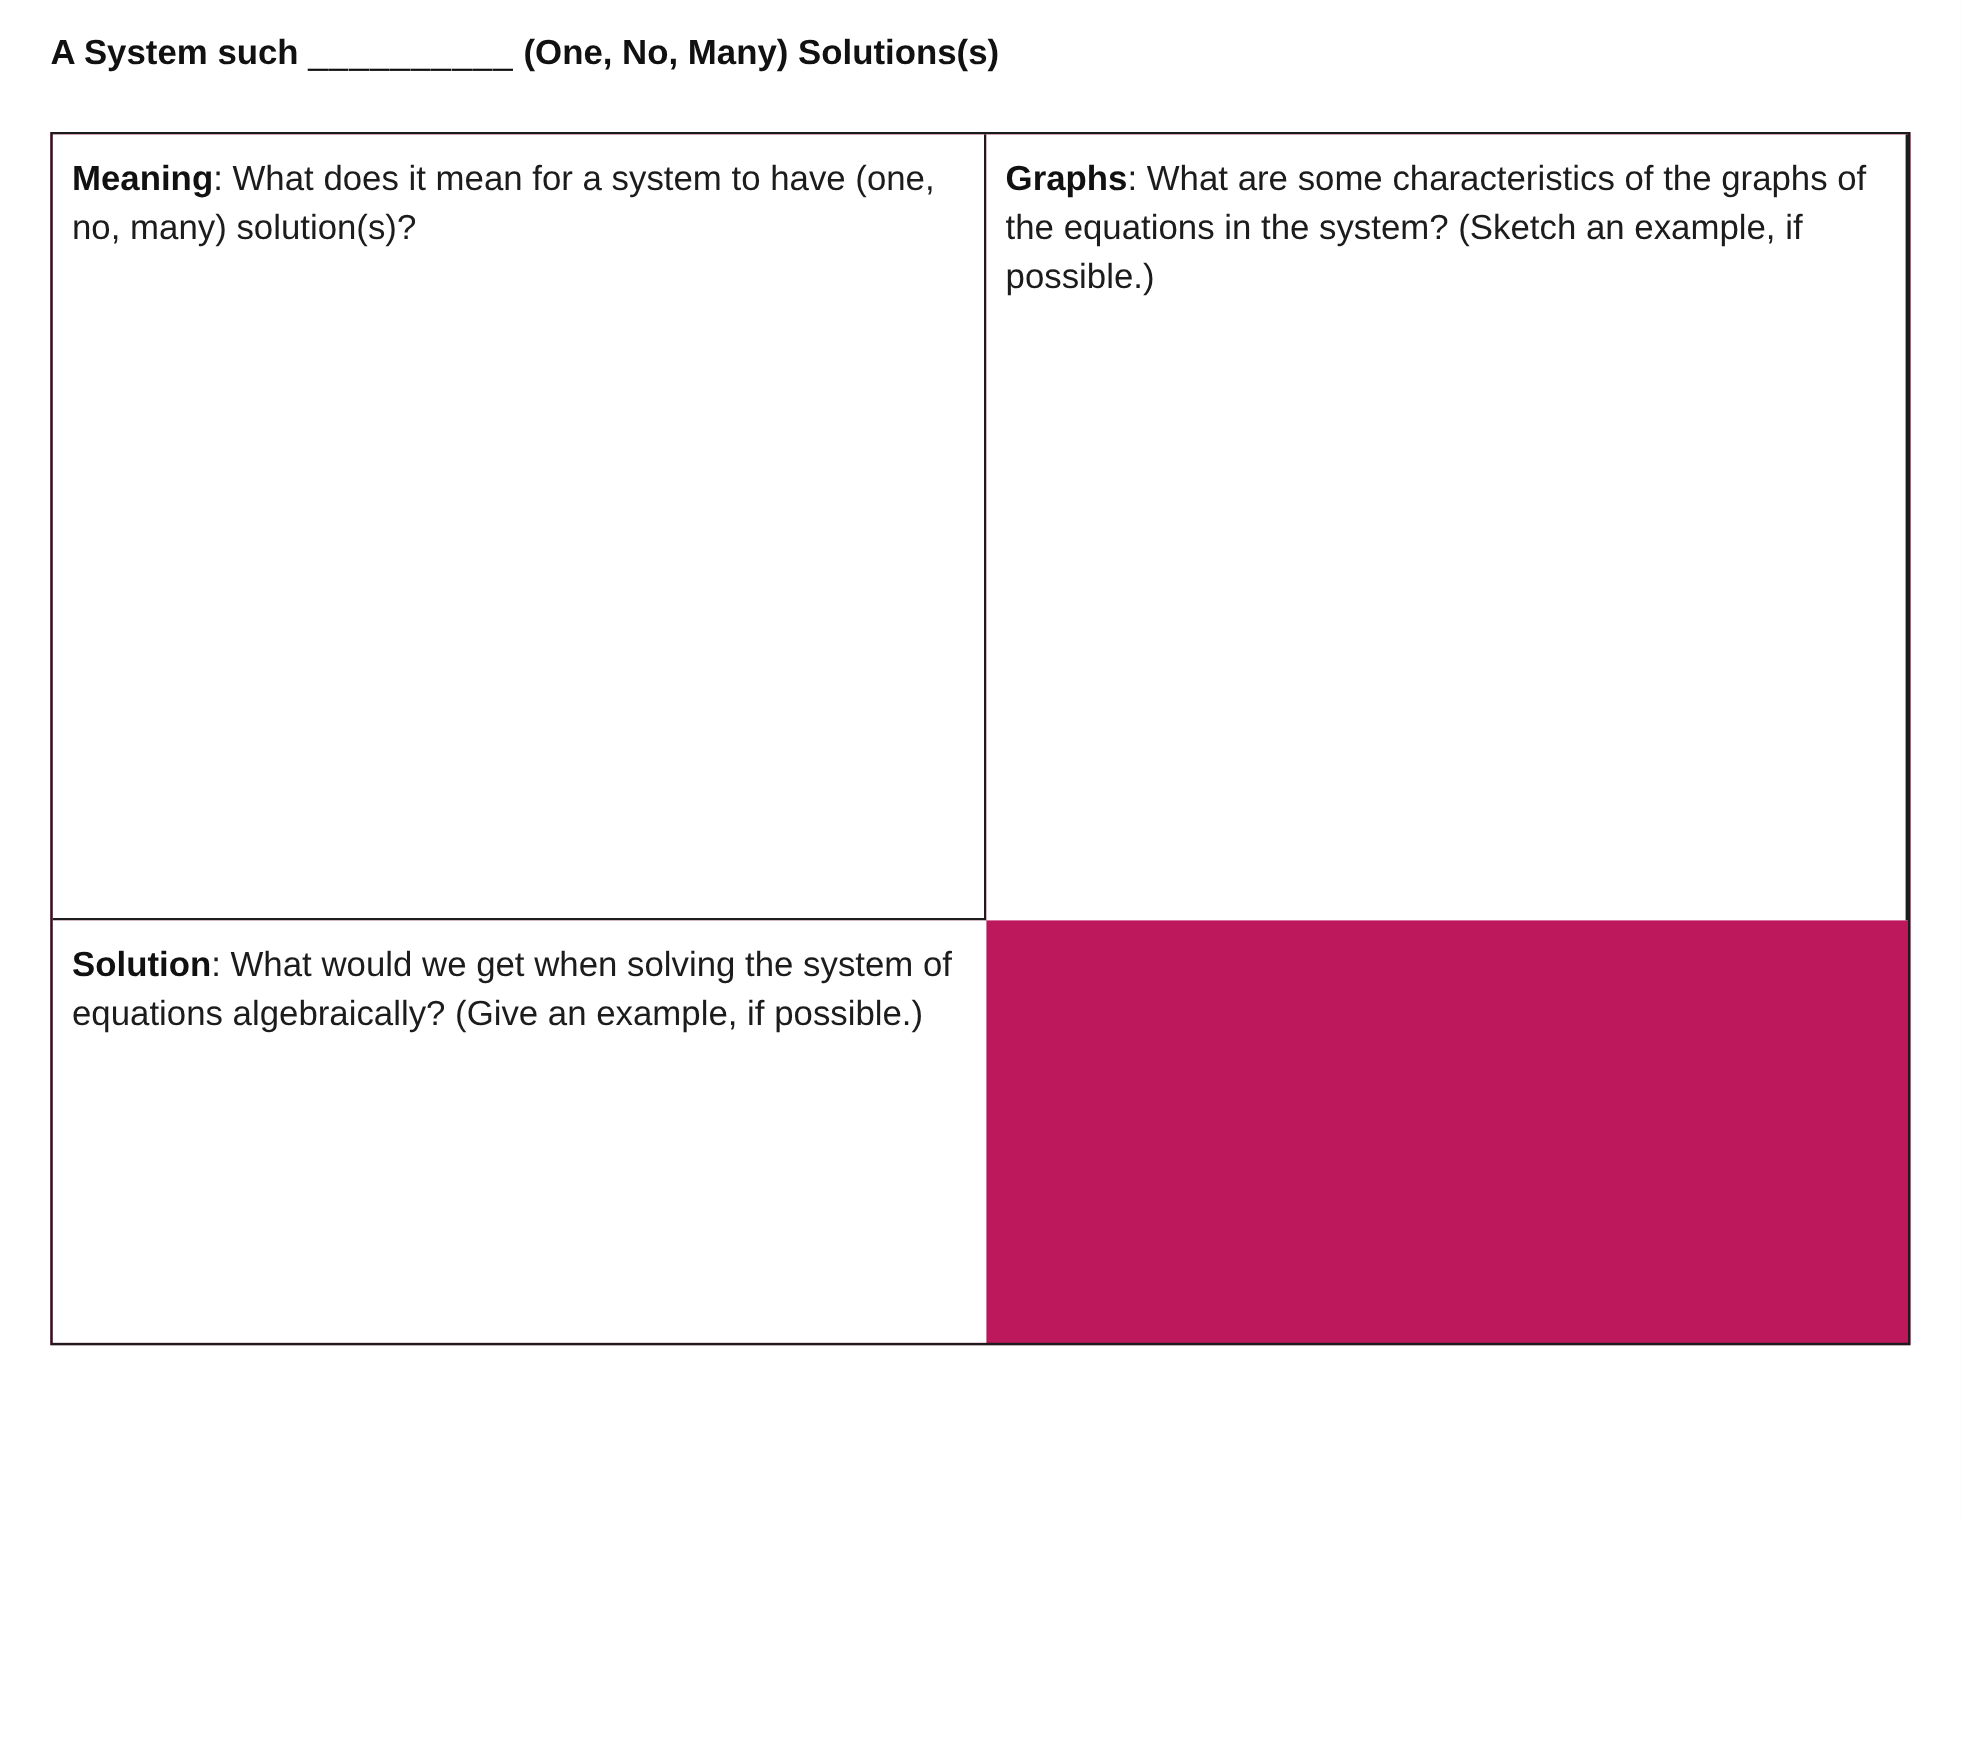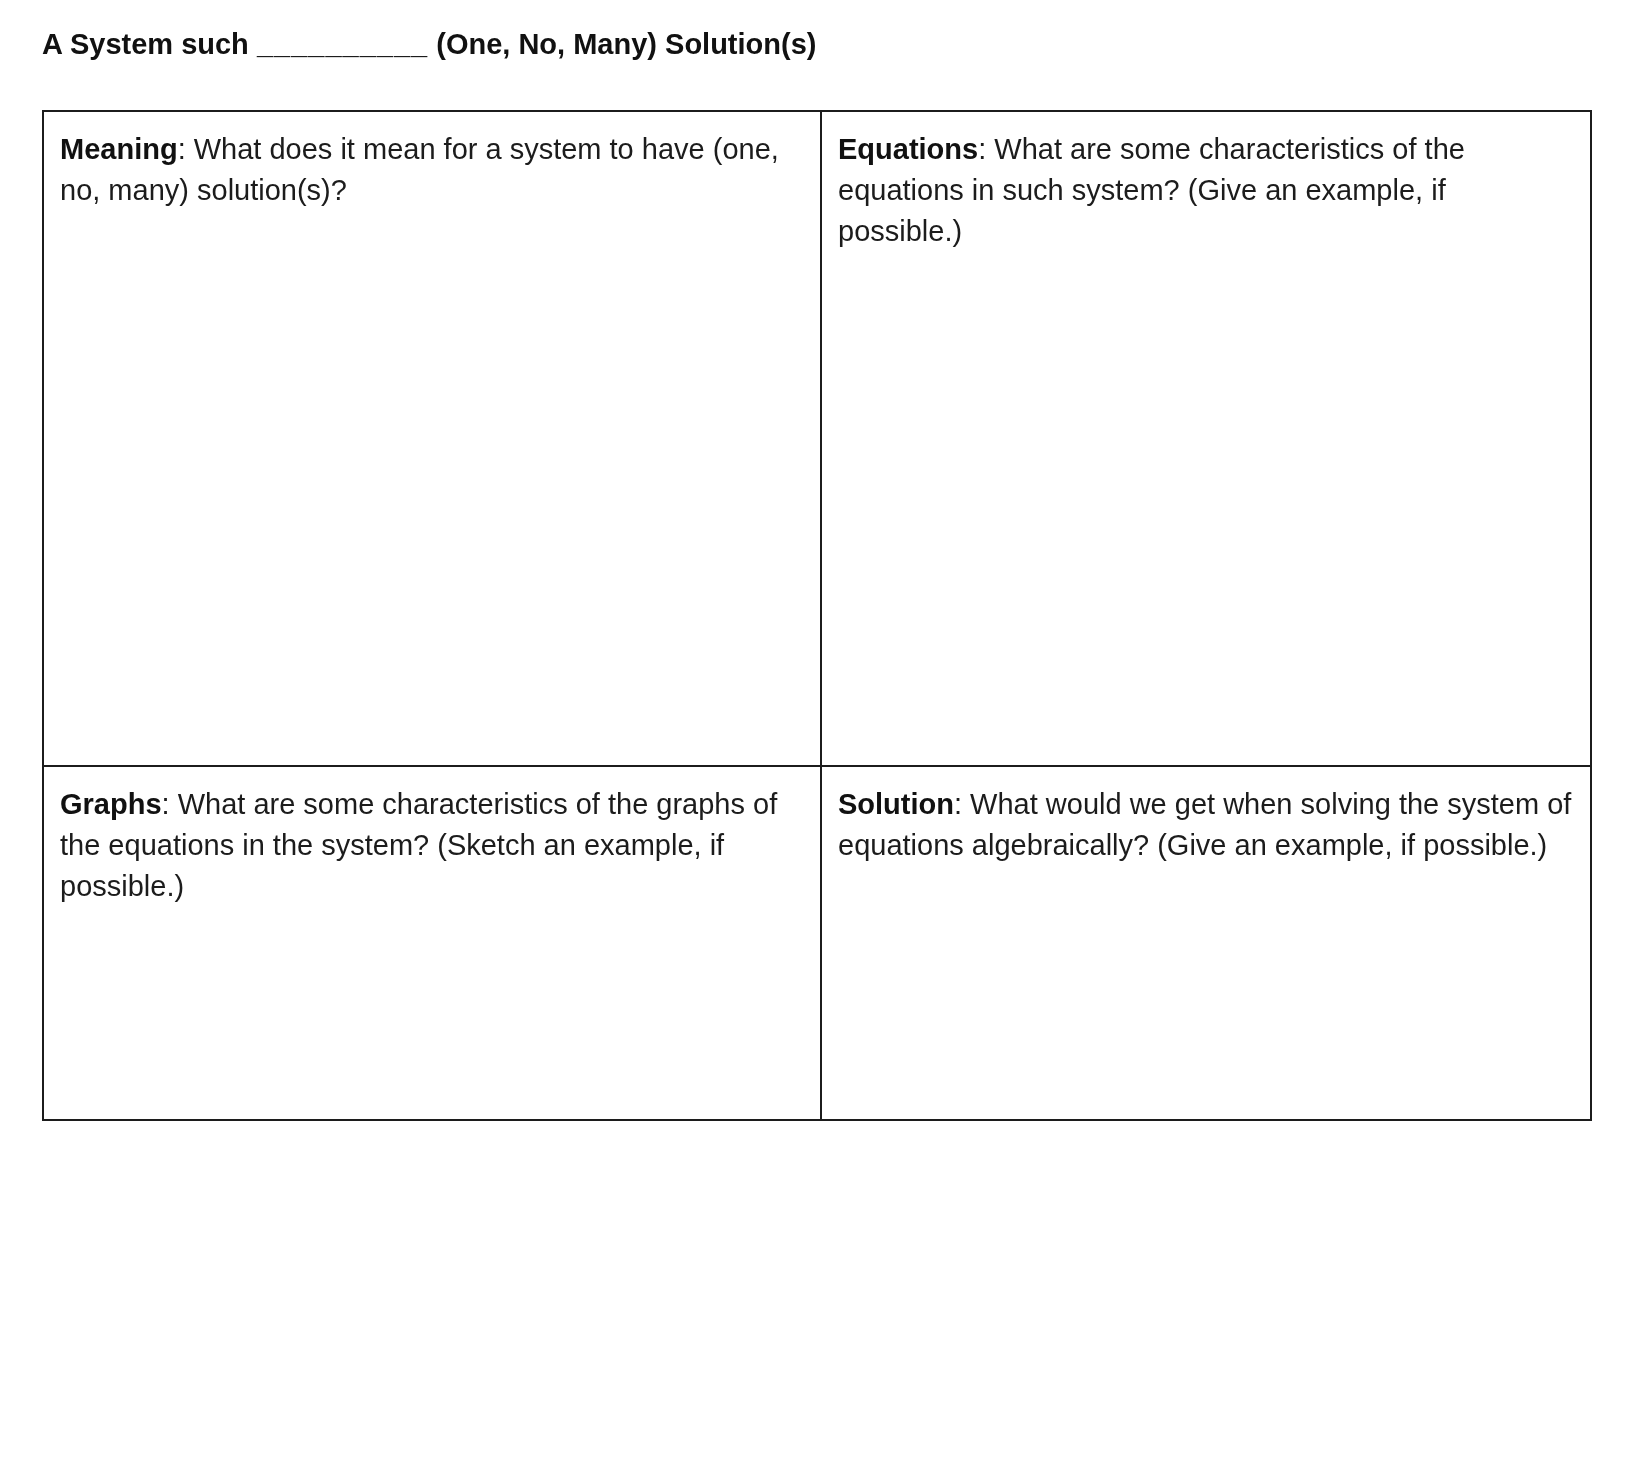--- a/index.html
+++ b/index.html
@@ -24,21 +24,21 @@
     position: absolute;
     left: 42px;
     top: 28px;
     margin: 0;
     font-size: 29px;
     font-weight: 700;
     color: #111111;
     white-space: nowrap;
   }
   .title .blank {
-    font-weight: 700;
+    font-weight: 400;
     letter-spacing: 1px;
   }
   .grid {
     position: absolute;
     left: 42px;
     top: 110px;
     width: 1550px;
     height: 1011px;
     box-sizing: border-box;
     border: 2px solid #1c1c1c;
@@ -66,32 +66,29 @@
     font-weight: 700;
     color: #111111;
   }
 </style>
 </head>
 <body>
 
 <div class="page">
 
   <h1 class="title">
-    <span>A System such </span><span class="blank">__________</span><span> (One, No, Many) Solution(s)</span>
+    <span>A System such </span><span class="blank">__________</span><span> (One, No, Many) Solutions(s)</span>
   </h1>
 
   <div class="grid">
 
     <div class="cell">
       <p><span class="label">Meaning</span><span>: What does it mean for a system to have (one, no, many) solution(s)?</span></p>
     </div>
 
-    <div class="cell col-last">
-      <p><span class="label">Equations</span><span>: What are some characteristics of the equations in such system? (Give an example, if possible.)</span></p>
-    </div>
 
     <div class="cell row-last">
       <p><span class="label">Graphs</span><span>: What are some characteristics of the graphs of the equations in the system? (Sketch an example, if possible.)</span></p>
     </div>
 
     <div class="cell col-last row-last">
       <p><span class="label">Solution</span><span>: What would we get when solving the system of equations algebraically? (Give an example, if possible.)</span></p>
     </div>
 
   </div>

